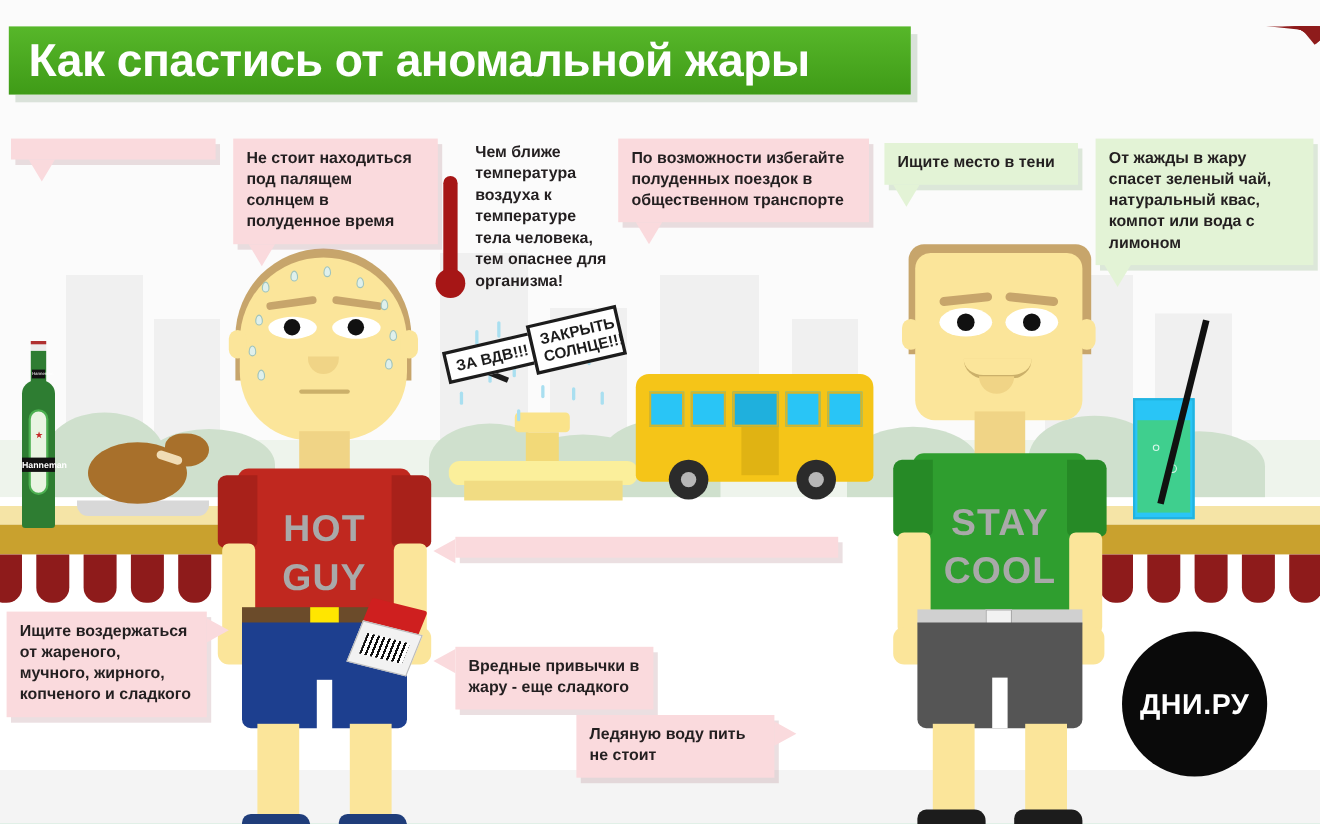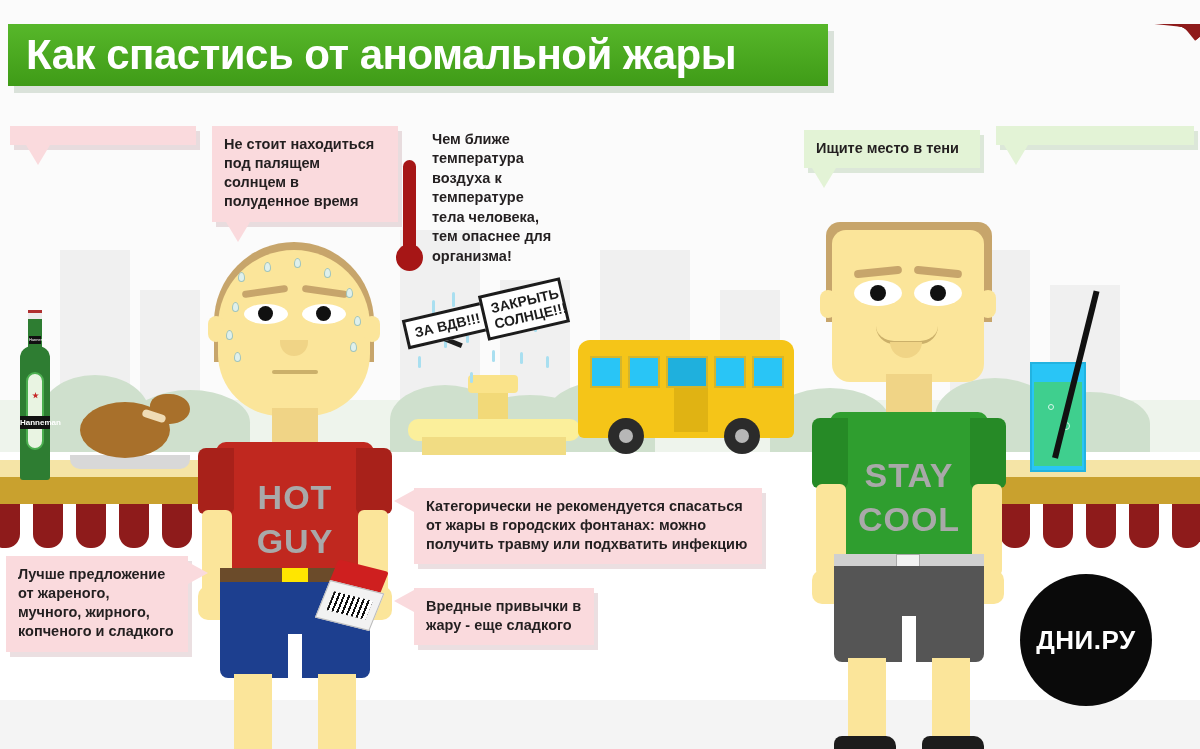--- a/index.html
+++ b/index.html
@@ -228,21 +228,21 @@
     <div class="buswin" style="left:88px;top:16px;width:42px;height:32px;background:#1fb0dd;"></div>
     <div class="buswin" style="left:136px;top:16px;width:32px;height:32px;"></div>
     <div class="buswin" style="left:174px;top:16px;width:32px;height:32px;"></div>
     <div style="position:absolute;left:96px;top:48px;width:34px;height:44px;background:#e0b313;"></div>
     <div class="wheel" style="left:30px;top:78px;width:36px;height:36px;"></div>
     <div class="hub" style="left:41px;top:89px;width:14px;height:14px;"></div>
     <div class="wheel" style="left:146px;top:78px;width:36px;height:36px;"></div>
     <div class="hub" style="left:157px;top:89px;width:14px;height:14px;"></div>
   </div>
 
-  <div class="person" style="left:196px;top:242px;width:200px;height:460px;">
+  <div class="person" style="left:196px;top:226px;width:200px;height:460px;">
     <div class="hair" style="left:18px;top:0;width:160px;height:120px;border-radius:80px 80px 0 0;"></div>
     <div class="head" style="left:22px;top:8px;width:152px;height:166px;border-radius:76px 76px 62px 62px;"></div>
     <div class="brow" style="left:46px;top:46px;width:46px;height:7px;transform:rotate(-8deg);"></div>
     <div class="brow" style="left:106px;top:46px;width:46px;height:7px;transform:rotate(8deg);"></div>
     <div class="eye-w" style="left:48px;top:62px;width:44px;height:20px;"></div>
     <div class="pupil" style="left:62px;top:64px;width:15px;height:15px;"></div>
     <div class="eye-w" style="left:106px;top:62px;width:44px;height:20px;"></div>
     <div class="pupil" style="left:120px;top:64px;width:15px;height:15px;"></div>
     <div style="position:absolute;left:84px;top:98px;width:28px;height:16px;background:#f0d486;border-radius:0 0 14px 14px;"></div>
     <div style="position:absolute;left:76px;top:128px;width:46px;height:4px;background:#cbb06a;border-radius:2px;"></div>
@@ -345,39 +345,47 @@
 
   <div class="bub pink" style="left:212px;top:126px;width:186px;">
     <span>Не стоит находиться под палящем солнцем в полуденное время</span>
     <i class="tail pd" style="left:14px;"></i>
   </div>
 
   <div style="position:absolute;left:432px;top:130px;width:124px;font-size:14.5px;line-height:1.34;font-weight:bold;color:#231f20;font-family:'Liberation Sans',sans-serif;">
     <span>Чем ближе температура воздуха к температуре тела человека, тем опаснее для организма!</span>
   </div>
 
+  <div class="bub pink" style="left:562px;top:126px;width:228px;">
+    <span>По возможности избегайте полуденных поездок в общественном транспорте</span>
+    <i class="tail pd" style="left:16px;"></i>
+  </div>
 
   <div class="bub green" style="left:804px;top:130px;width:176px;">
     <span>Ищите место в тени</span>
     <i class="tail gd" style="left:8px;"></i>
   </div>
 
   <div class="bub green" style="left:996px;top:126px;width:198px;">
+    <span>От жажды в жару спасет зеленый чай, натуральный квас, компот или вода с лимоном</span>
     <i class="tail gd" style="left:8px;"></i>
   </div>
 
   <div class="bub pink" style="left:6px;top:556px;width:182px;">
-    <span>Лучше предложение от жареного, мучного, жирного, копченого и сладкого</span>
+    <span>Ищите воздержаться от жареного, мучного, жирного, копченого и сладкого</span>
     <i class="tail pr" style="top:6px;"></i>
   </div>
 
   <div class="bub pink" style="left:414px;top:488px;width:348px;">
-    <span>Категорически не рекомендуется спасаться от жары в городских фонтанах: можно получить травму или подхватить инфекцию</span>
     <i class="tail pl" style="top:2px;"></i>
   </div>
 
   <div class="bub pink" style="left:414px;top:588px;width:180px;">
     <span>Вредные привычки в жару - еще сладкого</span>
     <i class="tail pl" style="top:2px;"></i>
   </div>
 
+  <div class="bub pink" style="left:524px;top:650px;width:180px;">
+    <span>Ледяную воду пить не стоит</span>
+    <i class="tail pr" style="top:6px;"></i>
+  </div>
 
 </div>
 
 </body></html>

